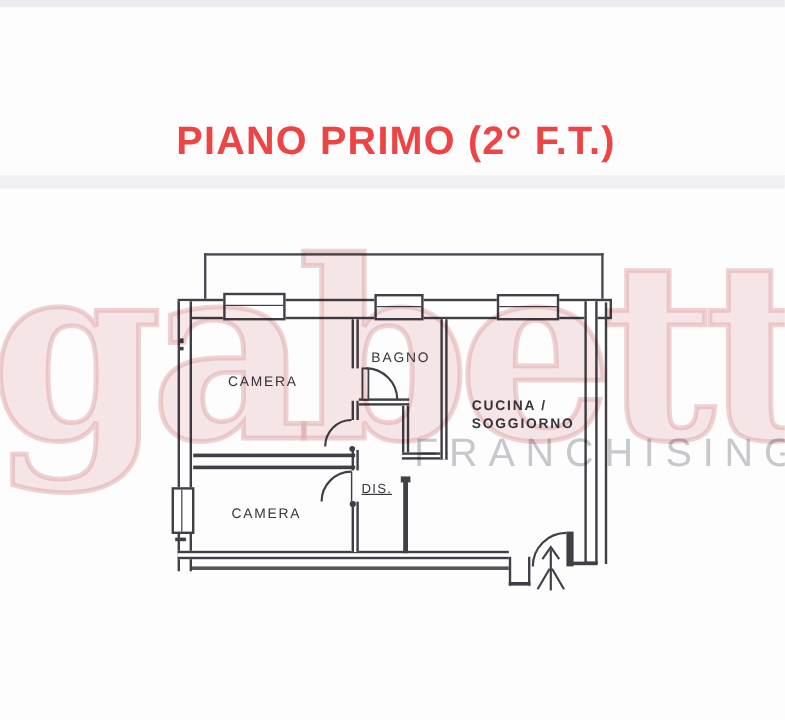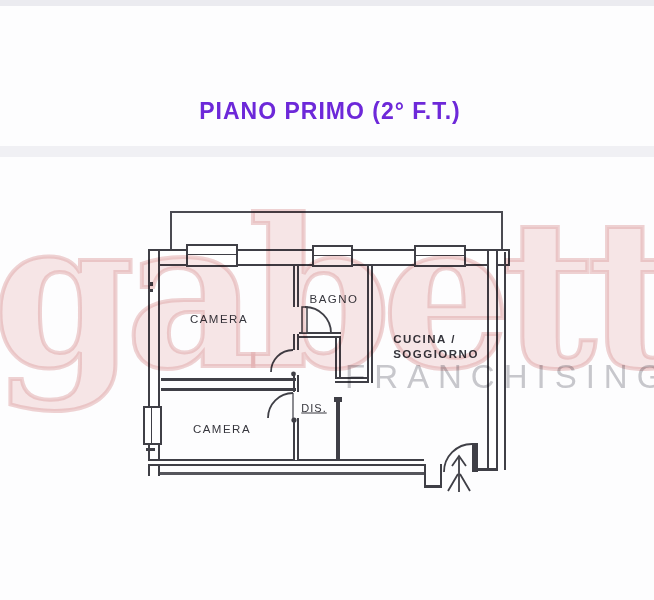--- a/index.html
+++ b/index.html
@@ -16,21 +16,21 @@
   #page{position:relative;width:654px;height:600px;background:#fdfdfe;}
 
   
   .band{position:absolute;left:0;width:654px;}
   .band.top{top:0;height:6px;background:#ebebf0;}
   .band.subtitle{top:146px;height:11px;background:#f0f0f4;}
 
   
   .title{
     position:absolute;left:330px;top:98px;transform:translateX(-50%);
-    font-size:23px;font-weight:600;letter-spacing:1px;color:#6d28d9;
+    font-size:33px;font-weight:600;letter-spacing:1px;color:#ef4444;
     white-space:nowrap;
   }
 
   
   .w{position:absolute;box-sizing:border-box;background:#fff;}
   .ln{position:absolute;background:var(--ink);}
   .lns{position:absolute;background:var(--ink-soft);}
 
   
   .balcony{

